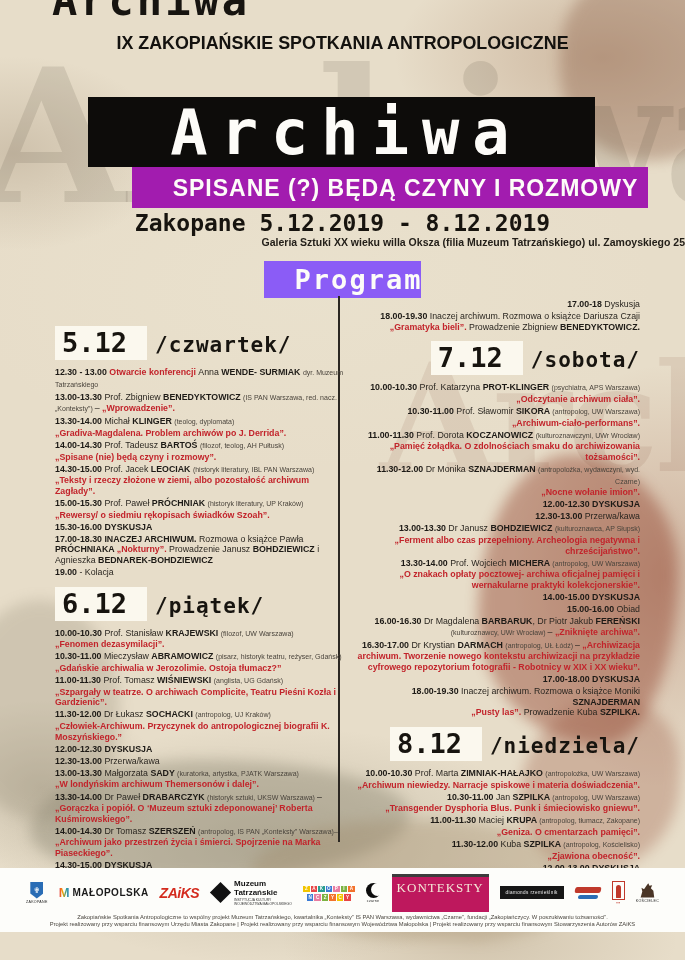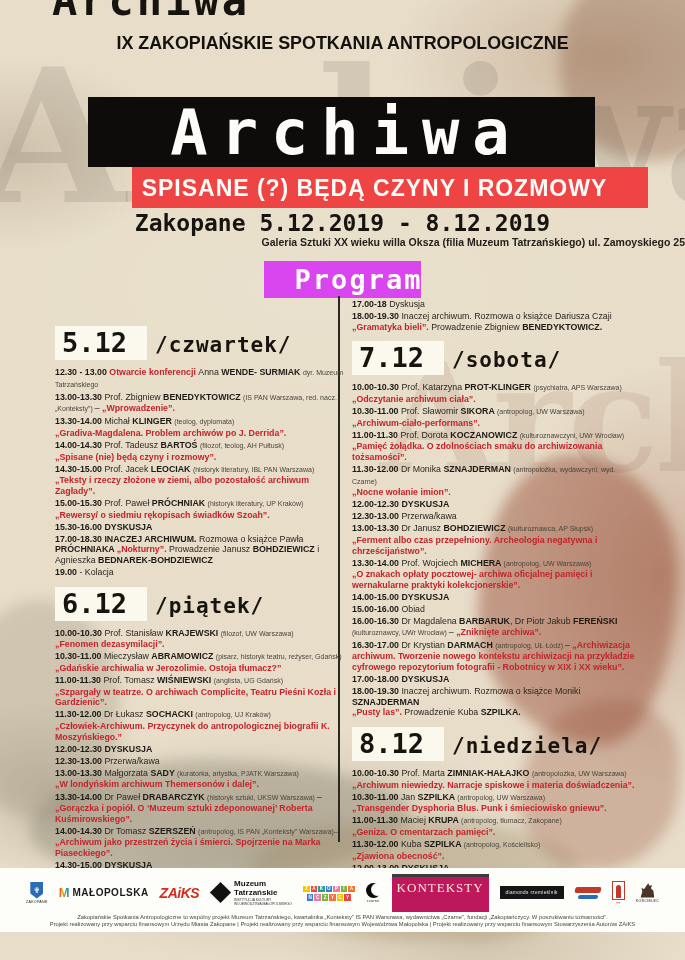--- a/index.html
+++ b/index.html
@@ -46,47 +46,47 @@
   .title-box {
     position:absolute; left:88px; top:97px; width:507px; height:70px;
     background:#0d0c0a; display:flex; align-items:center; justify-content:center;
   }
   .title-box span {
     font-family:"DejaVu Sans Mono", monospace; font-weight:900;
     font-size:62px; letter-spacing:13px; color:#fdfcf8; padding-left:10px;
   }
   .tagline-box {
     position:absolute; left:132px; top:167px; width:516px; height:41px;
-    background:#ef4444; display:flex; align-items:center; justify-content:flex-start;
+    background:#a21caf; display:flex; align-items:center; justify-content:flex-end;
   }
   .tagline-box span {
     font-weight:900; font-size:24px; letter-spacing:1px; color:#fdfcf8;
     transform:scaleX(.96); white-space:nowrap;
   }
   .place-dates {
     position:absolute; top:210px; left:0; width:685px; text-align:center;
     font-family:"DejaVu Sans Mono", monospace; font-weight:700;
     font-size:23px; color:#17140f; letter-spacing:0;
   }
   .venue {
     position:absolute; top:236px; left:0; width:685px; text-align:right;
     font-weight:700; font-size:10.5px; color:#24201a;
   }
   .program-box {
     position:absolute; left:264px; top:261px; width:157px; height:37px;
-    background:#d946ef; display:flex; align-items:center; justify-content:center;padding-left:32px;
+    background:#8b5cf6; display:flex; align-items:center; justify-content:center;padding-left:32px;
   }
   .program-box span {
     font-family:"DejaVu Sans Mono", monospace; font-weight:900;
     font-size:27px; letter-spacing:2px; color:#fdfcf8;
   }
   
   .col { position:absolute; width:288px; color:#24201c; }
   .col-left  { left:55px;  top:310px; }
-  .col-right { left:352px; top:299px; }
+  .col-right { left:352px; top:299px;text-align:right; }
   .col-divider { position:absolute; left:338px; top:296px; width:2px; height:546px; background:#2b2722; }
   .day-header { margin:9px 0 7px; white-space:nowrap; }
   .day-header:first-child { margin-top:16px; }
   .day-date {
     display:inline-block; background:#fbf8ee; padding:1px 20px 2px 7px;
     font-family:"DejaVu Sans Mono", monospace; font-weight:700; font-size:27px; color:#17140f;
   }
   .day-name {
     font-family:"DejaVu Sans Mono", monospace; font-weight:700; font-size:21px;
     margin-left:8px; letter-spacing:1px; color:#17140f;

